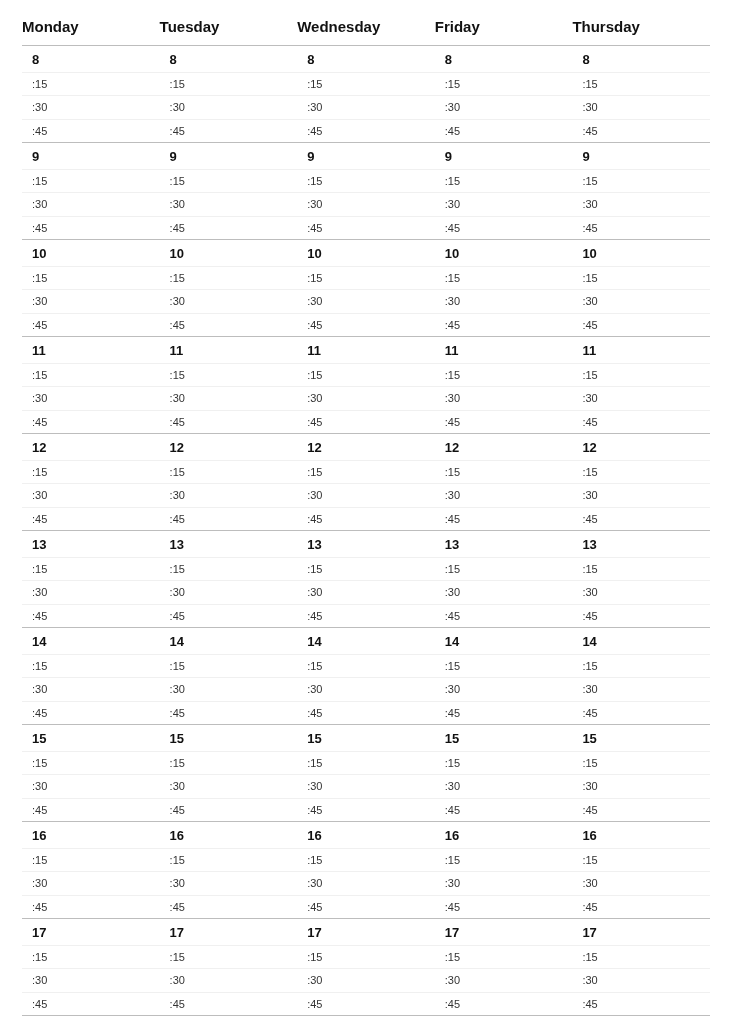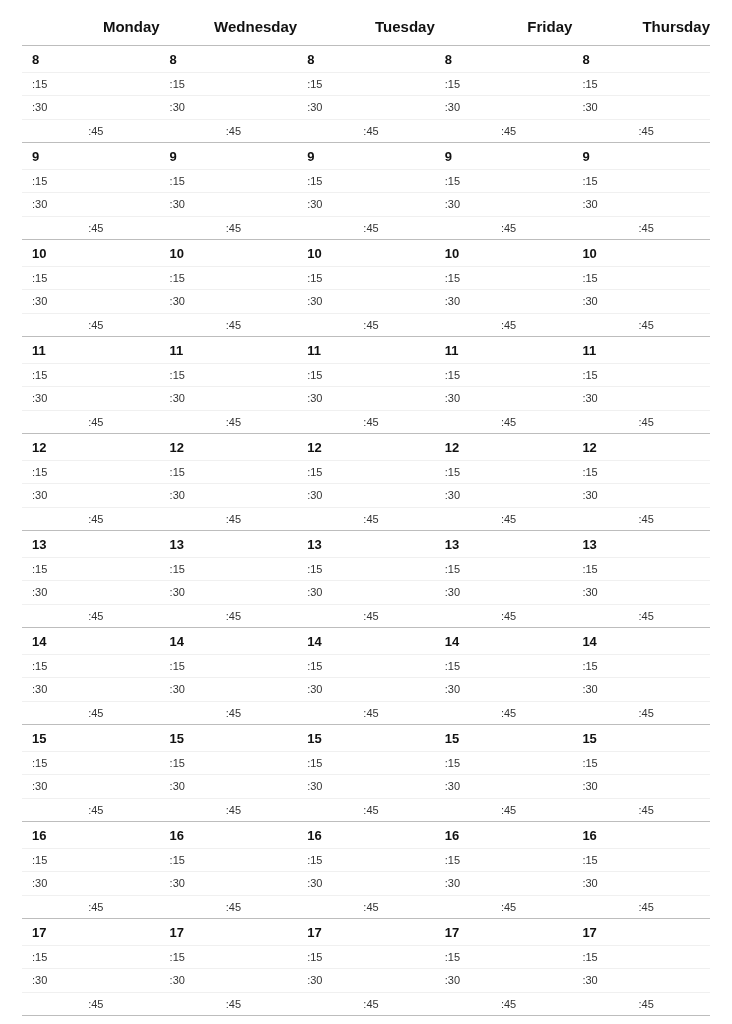--- a/index.html
+++ b/index.html
@@ -12,36 +12,35 @@
   .planner {
     width: 100%;
     padding: 12px 22px 20px 22px;
   }
   .header-row {
     display: flex;
     border-bottom: 1px solid #bdbdbd;
   }
   .header-cell {
     flex: 1;
-    text-align: right;
+    text-align: left;
     font-weight: 700;
     font-size: 15px;
     padding: 6px 0 10px 0;
     color: #111;
   }
   .hour-block {
     border-bottom: 1px solid #bdbdbd;
   }
   .time-row {
     display: flex;
     border-bottom: 1px solid #f0f0f0;
   }
   .hour-block .time-row:last-child {
     border-bottom: none;
-    text-align: center;
   }
   .time-cell {
     flex: 1;
     font-size: 11px;
     padding: 3px 0 3px 10px;
     color: #333;
     line-height: 1.5;
   }
   .time-cell.hour {
     font-weight: 700;
@@ -50,22 +49,22 @@
     padding-top: 4px;
     padding-bottom: 2px;
   }
 </style>
 </head>
 <body>
 
 <div class="planner">
   <div class="header-row" id="header-row">
       <div class="header-cell">Monday</div>
+      <div class="header-cell">Tuesday</div>
       <div class="header-cell">Wednesday</div>
-      <div class="header-cell">Tuesday</div>
       <div class="header-cell">Friday</div>
       <div class="header-cell">Thursday</div>
     </div>
   <div id="body-rows">
       <div class="hour-block">
         <div class="time-row">
           <div class="time-cell hour">8</div>
           <div class="time-cell hour">8</div>
           <div class="time-cell hour">8</div>
           <div class="time-cell hour">8</div>

